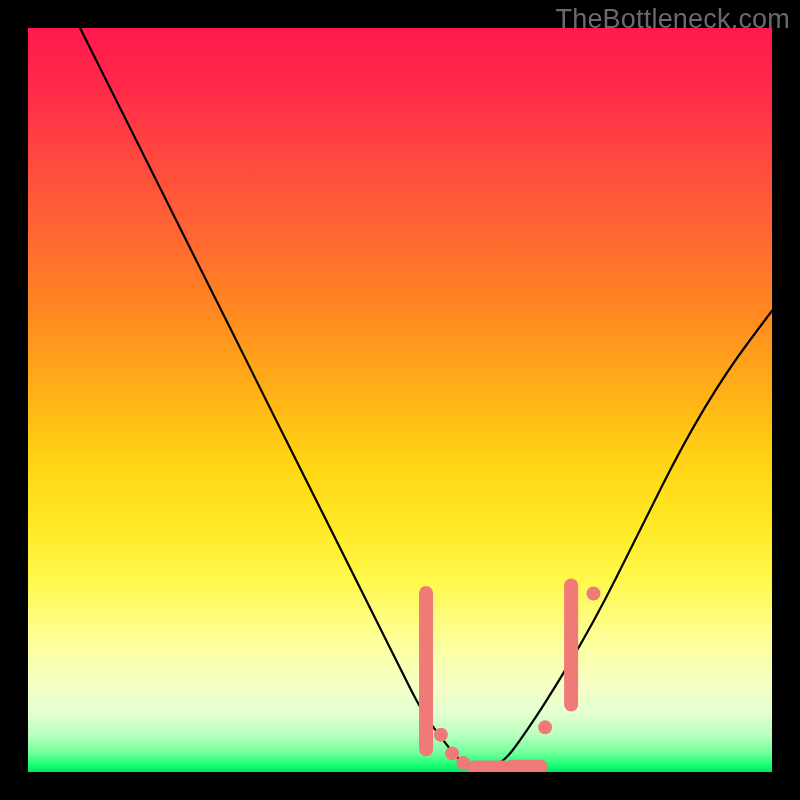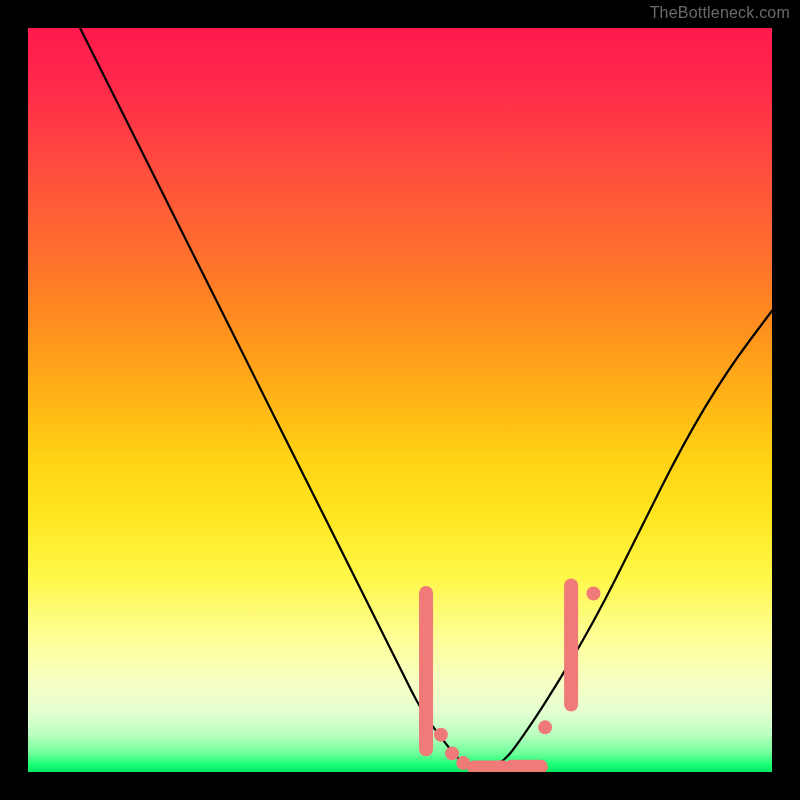--- a/index.html
+++ b/index.html
@@ -15,21 +15,21 @@
     position: relative;
     width: 800px;
     height: 800px;
     background: #000;
   }
   .watermark {
     position: absolute;
     top: 4px;
     right: 10px;
     color: #6a6a6a;
-    font-size: 16px;
+    font-size: 27px;
     font-weight: 500;
     letter-spacing: 0.2px;
     user-select: none;
   }
   
   .plot-area {
     position: absolute;
     left: 28px;
     top: 28px;
     width: 744px;   

